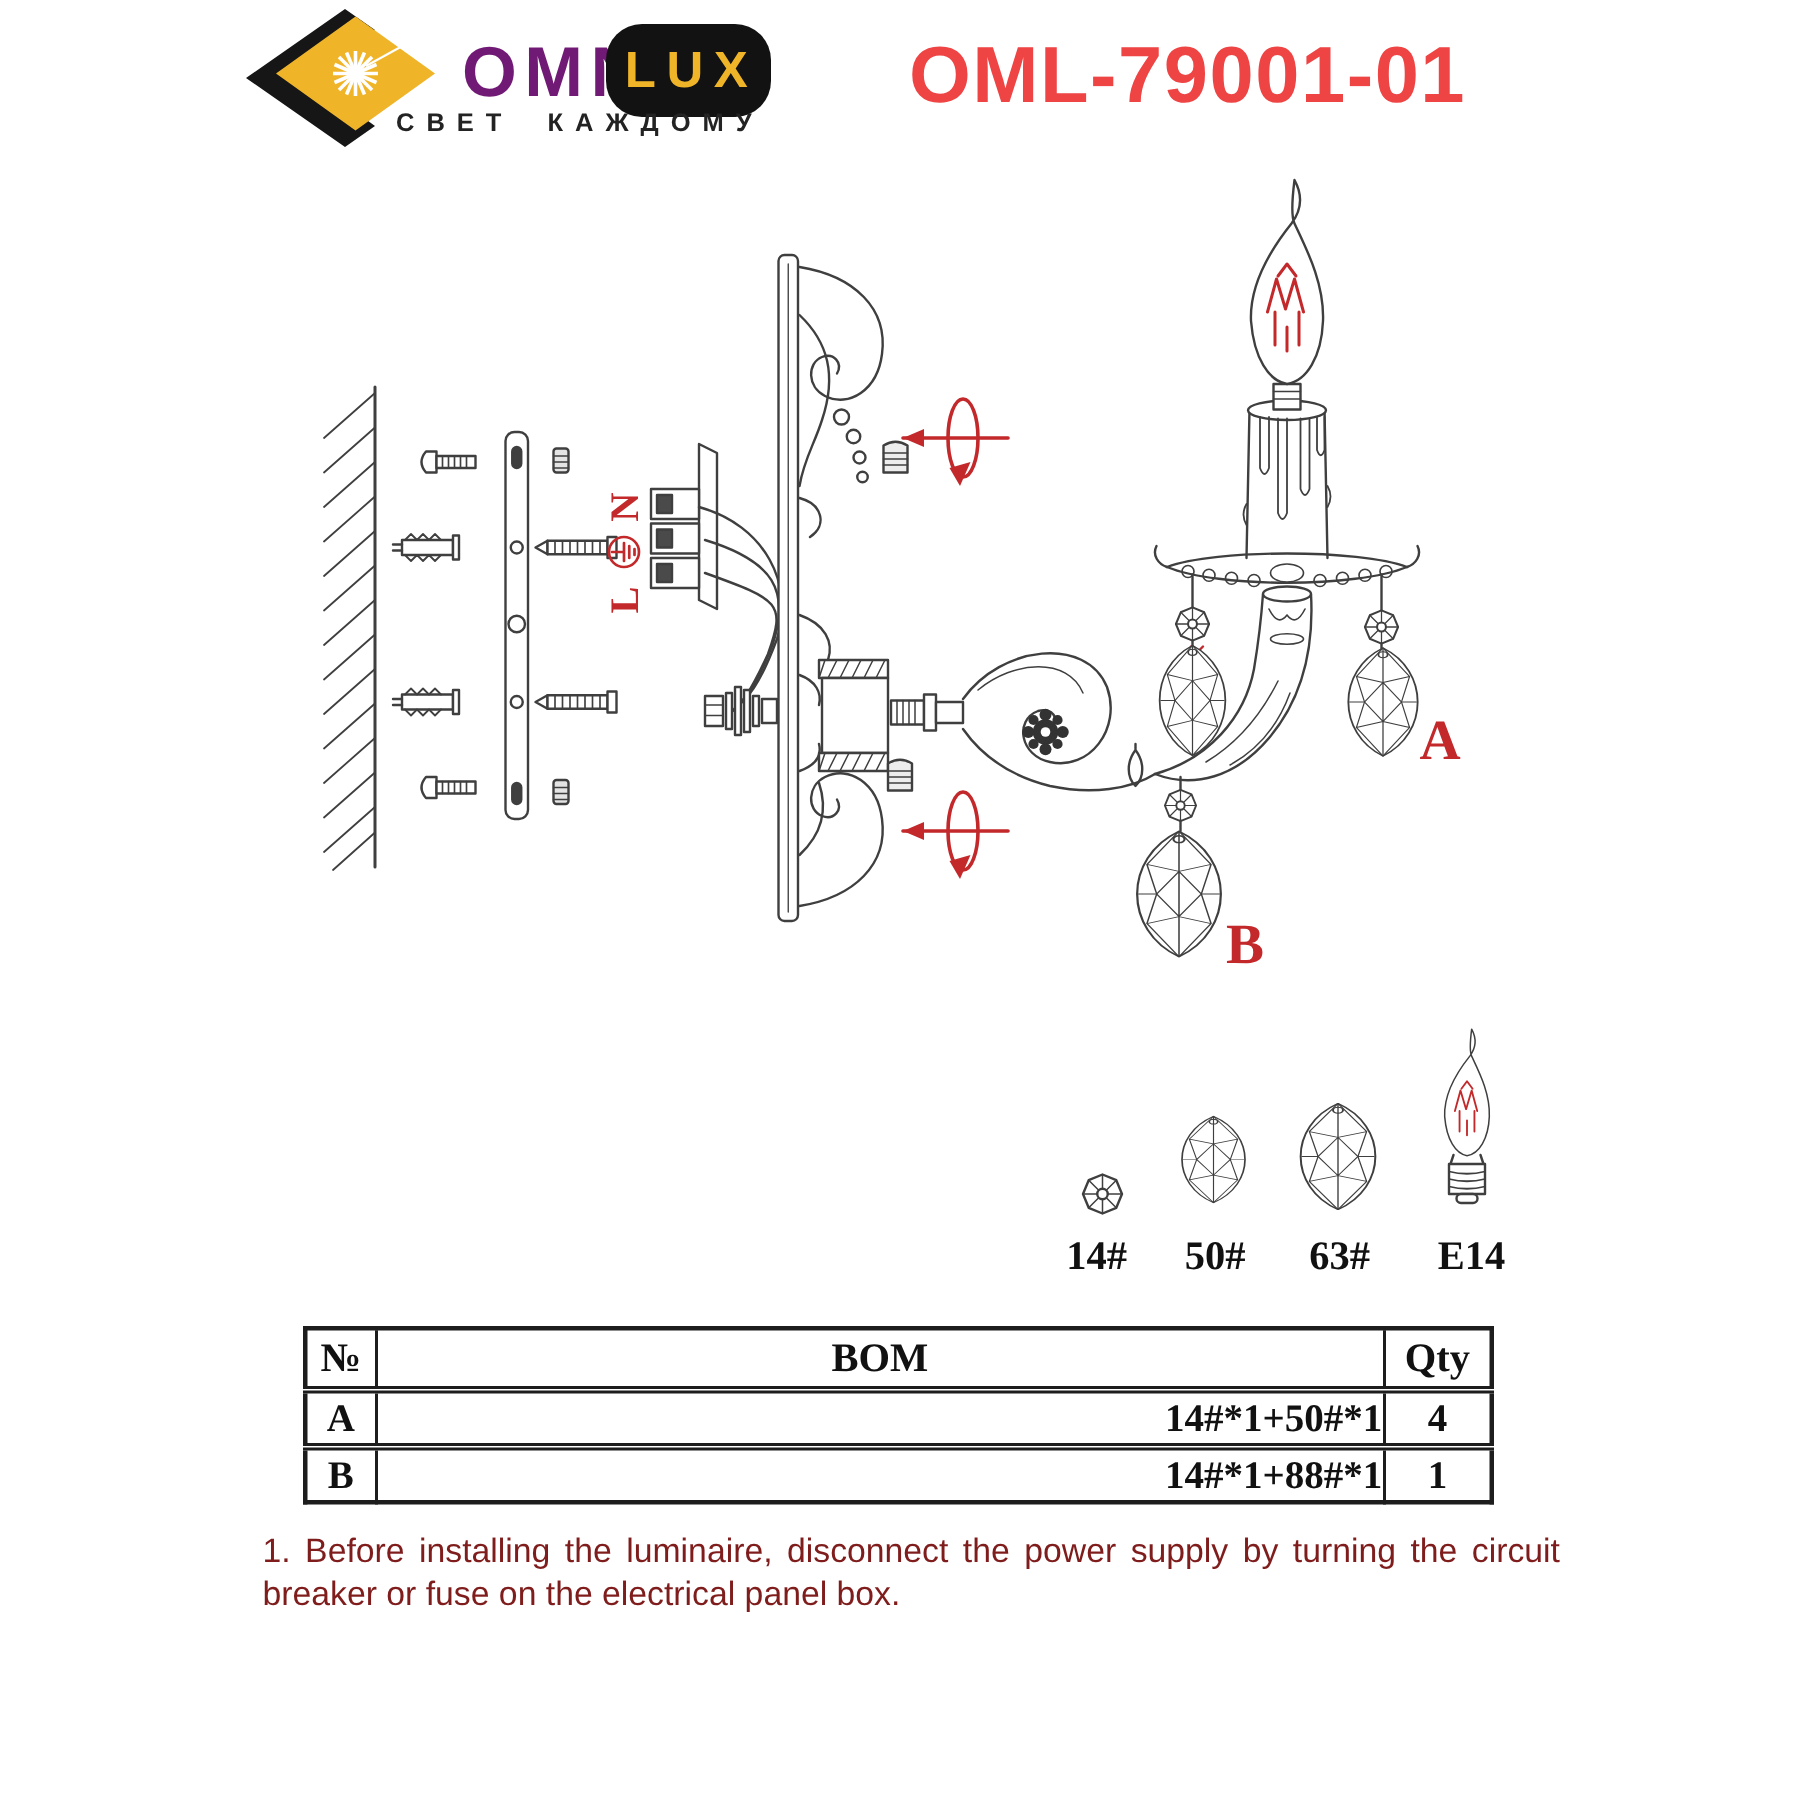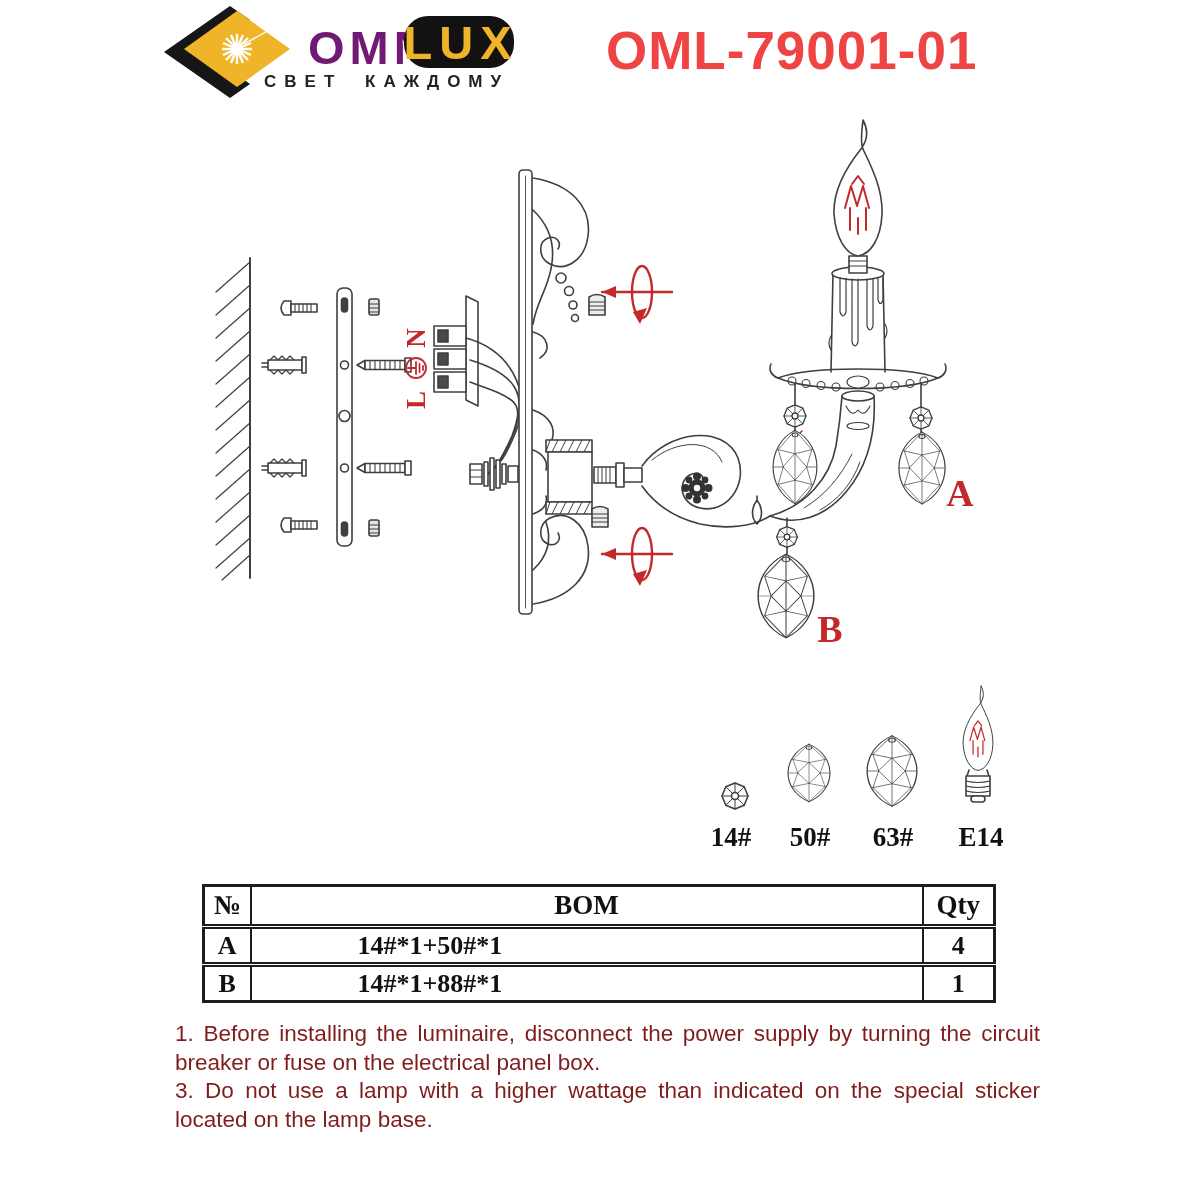--- a/index.html
+++ b/index.html
@@ -3,22 +3,22 @@
 <meta charset="utf-8">
 <style>
   html,body{margin:0;padding:0;background:#fff;}
   body{width:1200px;height:1200px;position:relative;overflow:hidden;
        font-family:"Liberation Sans",sans-serif;color:#1c1c1c;}
 
   
   .logo-mark{position:absolute;left:156px;top:6px;width:140px;height:94px;}
   .brand-omni{position:absolute;left:266px;top:20px;font-size:47px;font-weight:700;
               letter-spacing:5px;color:#701a75;margin-left:42px;}
-  .brand-lux{position:absolute;left:404px;top:16px;width:110px;height:52px;background:#121212;
-             color:#f0b429;font-size:47px;font-weight:700;letter-spacing:7px;
+  .brand-lux{position:absolute;left:404px;top:16px;width:110px;height:62px;background:#121212;
+             color:#f0b429;font-size:34px;font-weight:700;letter-spacing:7px;
              display:flex;align-items:center;justify-content:center;padding-left:4px;box-sizing:border-box;border-radius:24px;}
   .brand-tagline{position:absolute;left:264px;top:72px;font-size:17px;font-weight:700;
                  letter-spacing:8px;word-spacing:10px;color:#232323;}
   .model-number{position:absolute;left:606px;top:20px;font-size:53px;font-weight:700;
                 color:#ef4444;letter-spacing:1px;}
 
   
   .diagram{position:absolute;left:0;top:110px;width:1200px;height:760px;}
   .diagram path,.diagram line,.diagram rect,.diagram ellipse,.diagram circle,.diagram polygon
       {vector-effect:none;}
@@ -28,21 +28,21 @@
        font-family:"Liberation Serif",serif;font-weight:bold;color:#111;
        border:3px solid #1d1d1d;table-layout:fixed;}
   .bom th,.bom td{border-left:2px solid #1d1d1d;border-right:2px solid #1d1d1d;
        padding:0;line-height:1;}
   .bom thead th{height:37px;font-size:27px;text-align:center;}
   .bom tbody td{height:33px;font-size:26px;border-top:5px double #1d1d1d;}
   .col-no{width:47px;}
   .col-bom{width:672px;}
   .col-qty{width:72px;}
   .bom td.no-cell,.bom td.qty-cell{text-align:center;}
-  .bom td.bom-cell{text-align:left;padding-left:106px;}
+  .bom td.bom-cell{text-align:right;padding-left:84px;}
 
   
   .instructions{position:absolute;left:175px;top:1020px;width:865px;
                 font-size:22.5px;line-height:28.5px;color:#7f1d1d;}
   .instructions p{margin:0;}
   .instructions p.justify{text-align:justify;}
 </style>
 </head>
 <body>
 
@@ -351,14 +351,13 @@
     <tr>
       <td class="no-cell">B</td>
       <td class="bom-cell">14#*1+88#*1</td>
       <td class="qty-cell">1</td>
     </tr>
   </tbody>
 </table>
 
 <div class="instructions">
   <p class="justify">1. Before installing the luminaire, disconnect the power supply by turning the circuit breaker or fuse on the electrical panel box.</p>
-  <p class="justify">3. Do not use a lamp with a higher wattage than indicated on the special sticker located on the lamp base.</p>
 </div>
 
 </body></html>

